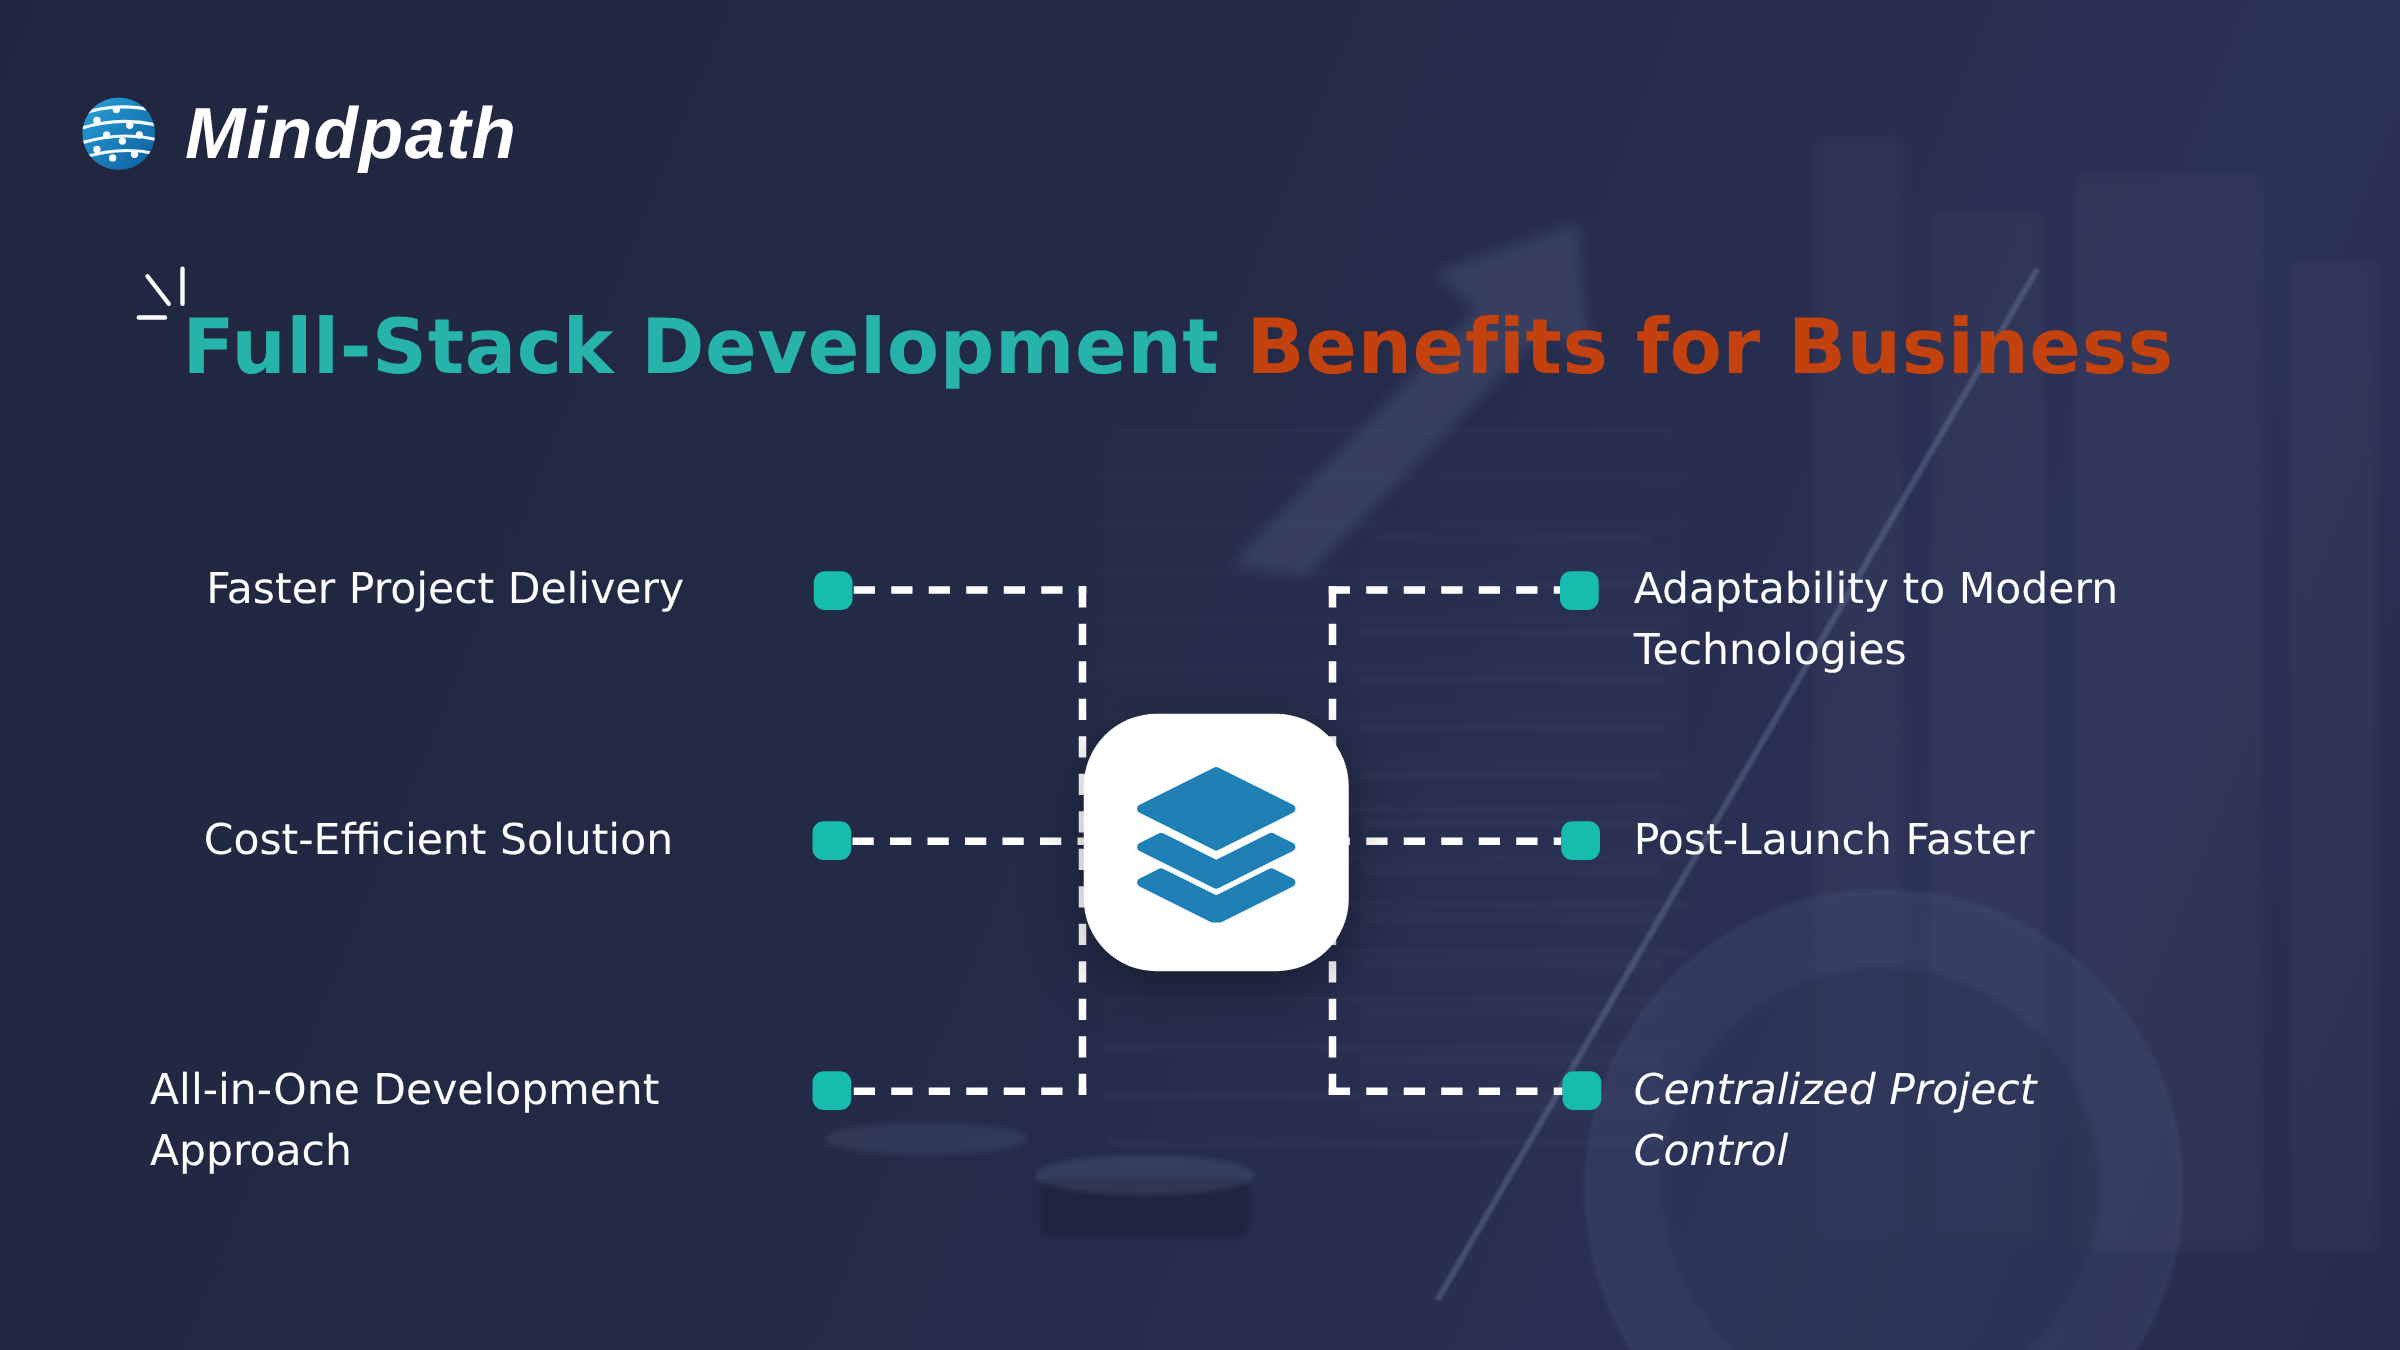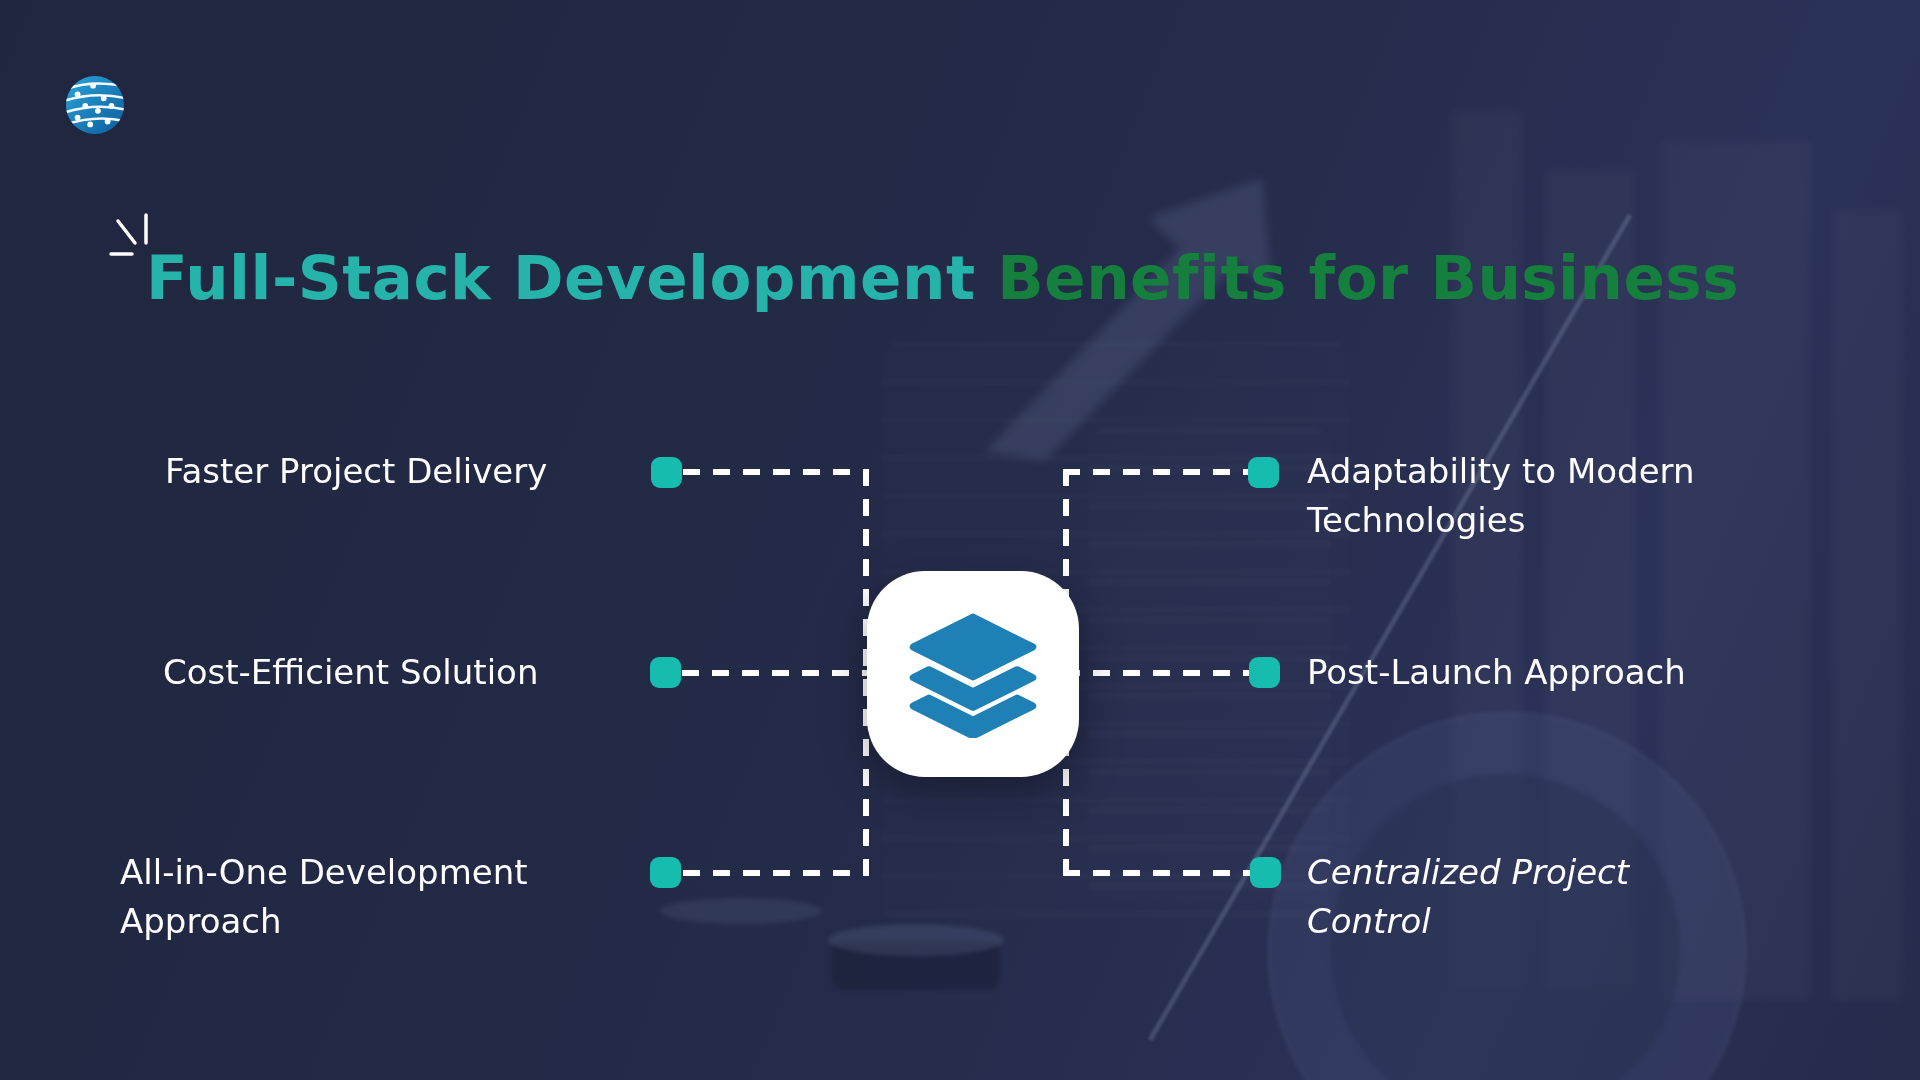--- a/index.html
+++ b/index.html
@@ -33,21 +33,21 @@
     font-size:58px;letter-spacing:1px;line-height:66px;
   }
   
   .sparkle{position:absolute;left:108px;top:212px;z-index:5;}
   .title{
     position:absolute;left:146px;top:240px;margin:0;z-index:5;white-space:nowrap;
     font-size:61px;font-weight:bold;letter-spacing:.5px;line-height:76px;
     font-family:"DejaVu Sans",sans-serif;
   }
   .t-teal{color:#26b3a9;margin-top:42px;}
-  .t-white{color:#15803d;}
+  .t-white{color:#c2410c;}
   
   .connectors{position:absolute;left:0;top:0;z-index:2;}
   .node{
     position:absolute;width:31px;height:31px;border-radius:9px;background:#16bcae;z-index:4;
   }
   .n-l1{left:651px;top:457px;} .n-l2{left:650px;top:657px;} .n-l3{left:650px;top:857px;}
   .n-r1{left:1248px;top:457px;} .n-r2{left:1249px;top:657px;} .n-r3{left:1250px;top:857px;}
   
   .hub{
     position:absolute;left:867px;top:571px;width:212px;height:206px;border-radius:58px;
@@ -110,20 +110,21 @@
         <circle cx="30" cy="12" r="3"></circle>
         <circle cx="22" cy="33" r="3"></circle>
       <circle cx="41" cy="25" r="3"></circle>
         <circle cx="14" cy="45" r="3"></circle>
         <circle cx="35" cy="38" r="3"></circle>
       <circle cx="49" cy="33" r="3"></circle>
         <circle cx="27" cy="52" r="3"></circle>
         <circle cx="45" cy="49" r="3"></circle>
     </g>
   </svg>
+  <span class="brand-name">Mindpath</span>
 </header>
 
 <svg class="sparkle" width="52" height="50" viewBox="0 0 52 50">
   <g stroke="#ffffff" stroke-width="3.5" stroke-linecap="round">
     <line x1="10" y1="9" x2="27" y2="31"></line>
     <line x1="38" y1="3" x2="38" y2="31"></line>
     <line x1="3" y1="42" x2="24" y2="42"></line>
   </g>
 </svg>
 <h1 class="title"><span class="t-teal">Full-Stack Development</span><span class="t-white"> Benefits for Business</span></h1>
@@ -157,15 +158,15 @@
 <div class="node n-r1"></div>
 <div class="node n-r2"></div>
 <div class="node n-r3"></div>
 
 <div class="label l1">Faster Project Delivery</div>
 <div class="label l2">Cost-Efficient Solution</div>
 <div class="label l3">All-in-One Development
 Approach</div>
 <div class="label r1">Adaptability to Modern
 Technologies</div>
-<div class="label r2">Post-Launch Approach</div>
+<div class="label r2">Post-Launch Faster</div>
 <div class="label r3">Centralized Project
 Control</div>
 
 </body></html>

